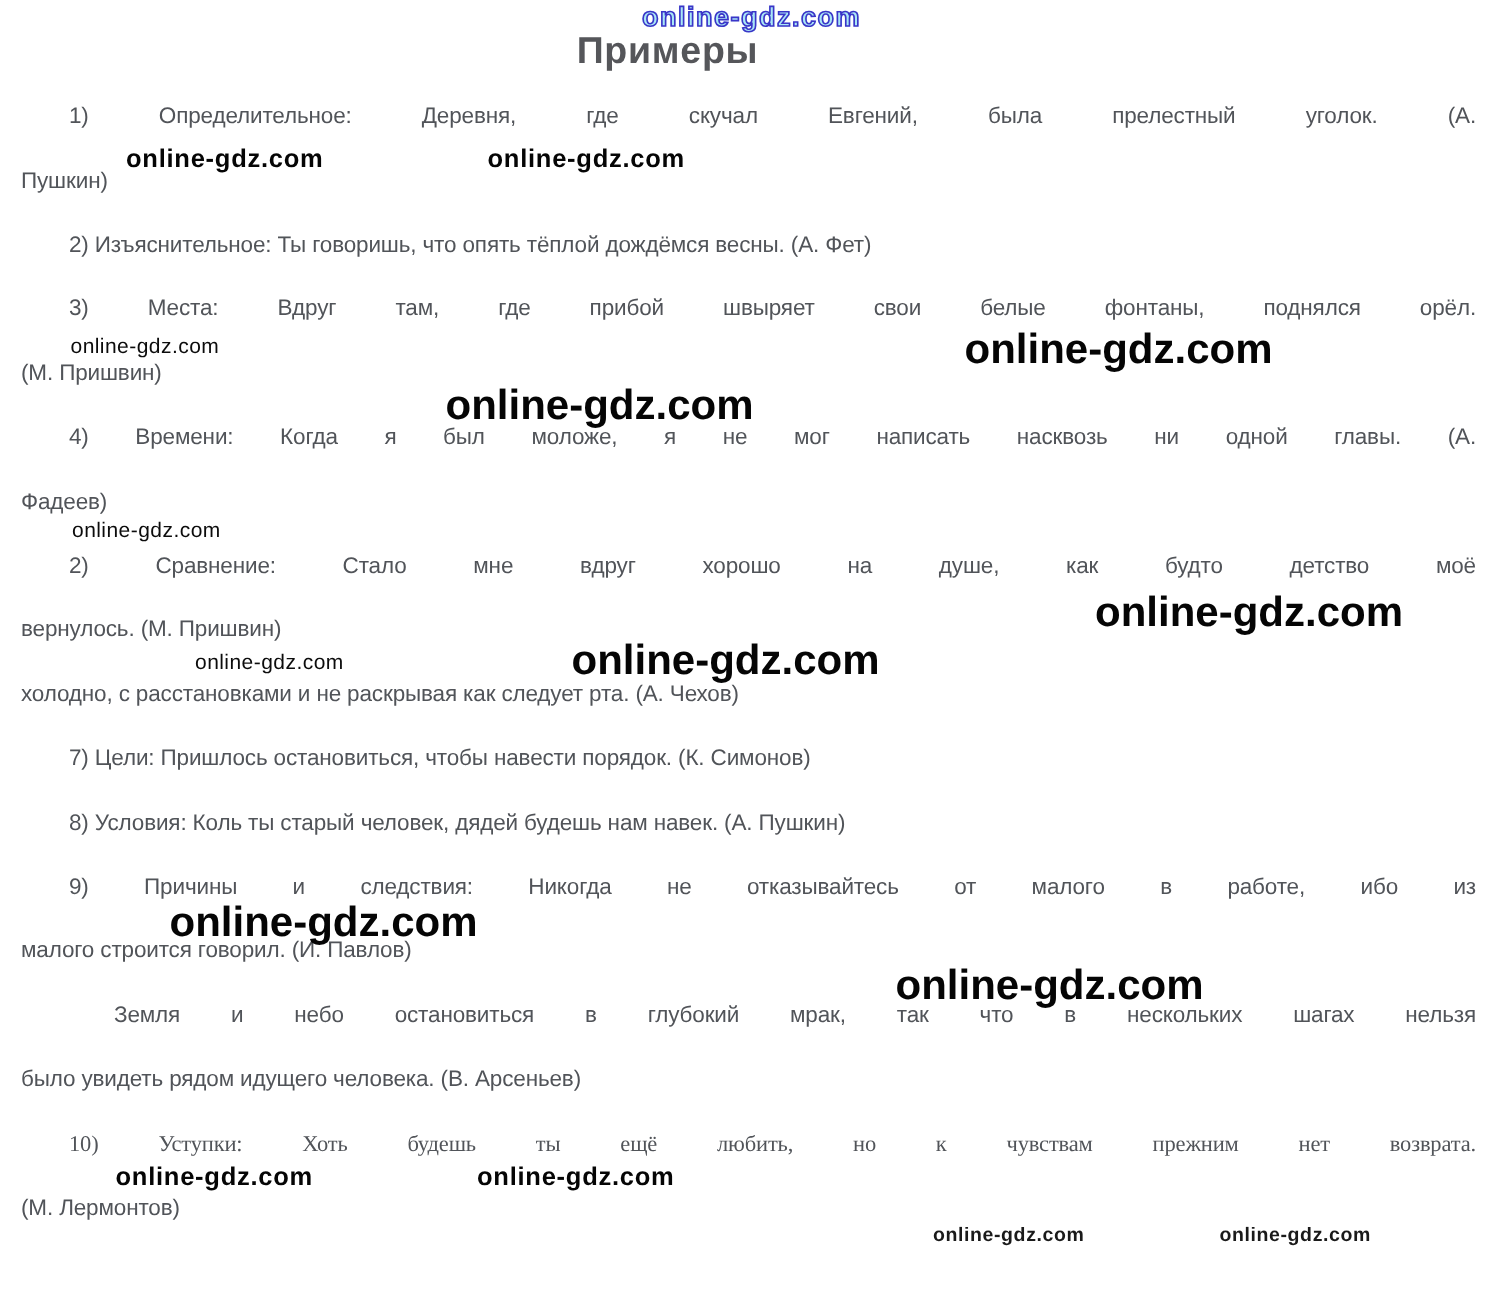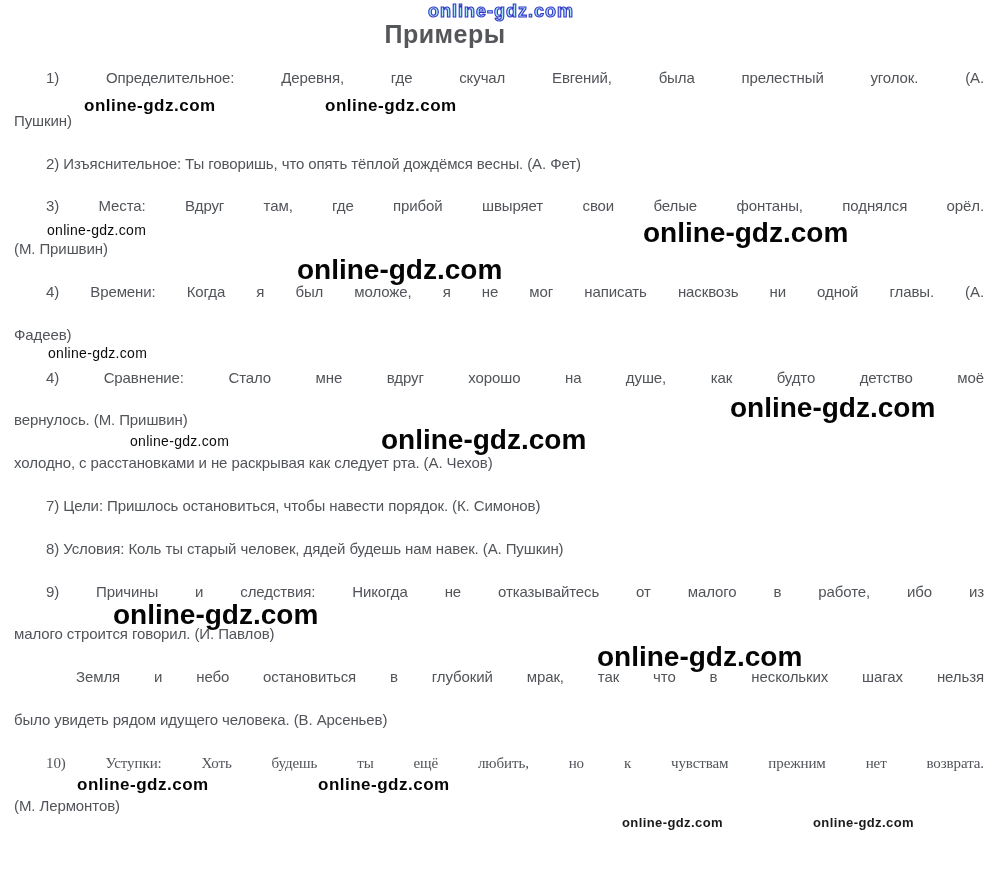--- a/index.html
+++ b/index.html
@@ -70,21 +70,21 @@
 <div class="page">
   <h1 class="title">Примеры</h1>
   <div class="text-block" id="text-block">
       <div class="line just" style="text-indent: 32px;">1) Определительное: Деревня, где скучал Евгений, была прелестный уголок. (А.</div>
       <div class="line">Пушкин)</div>
       <div class="line" style="text-indent: 32px;">2) Изъяснительное: Ты говоришь, что опять тёплой дождёмся весны. (А. Фет)</div>
       <div class="line just" style="text-indent: 32px;">3) Места: Вдруг там, где прибой швыряет свои белые фонтаны, поднялся орёл.</div>
       <div class="line">(М. Пришвин)</div>
       <div class="line just" style="text-indent: 32px;">4) Времени: Когда я был моложе, я не мог написать насквозь ни одной главы. (А.</div>
       <div class="line">Фадеев)</div>
-      <div class="line just" style="text-indent: 32px;">4) Сравнение: Стало мне вдруг хорошо на душе, как будто детство моё</div>
+      <div class="line just" style="text-indent: 32px;">2) Сравнение: Стало мне вдруг хорошо на душе, как будто детство моё</div>
       <div class="line">вернулось. (М. Пришвин)</div>
       <div class="line">холодно, с расстановками и не раскрывая как следует рта. (А. Чехов)</div>
       <div class="line" style="text-indent: 32px;">7) Цели: Пришлось остановиться, чтобы навести порядок. (К. Симонов)</div>
       <div class="line" style="text-indent: 32px;">8) Условия: Коль ты старый человек, дядей будешь нам навек. (А. Пушкин)</div>
       <div class="line just" style="text-indent: 32px;">9) Причины и следствия: Никогда не отказывайтесь от малого в работе, ибо из</div>
       <div class="line">малого строится говорил. (И. Павлов)</div>
       <div class="line just" style="text-indent: 62px;">Земля и небо остановиться в глубокий мрак, так что в нескольких шагах нельзя</div>
       <div class="line">было увидеть рядом идущего человека. (В. Арсеньев)</div>
       <div class="line just" style="text-indent: 32px; font-family: Liberation Serif, serif;">10) Уступки: Хоть будешь ты ещё любить, но к чувствам прежним нет возврата.</div>
       <div class="line">(М. Лермонтов)</div>

